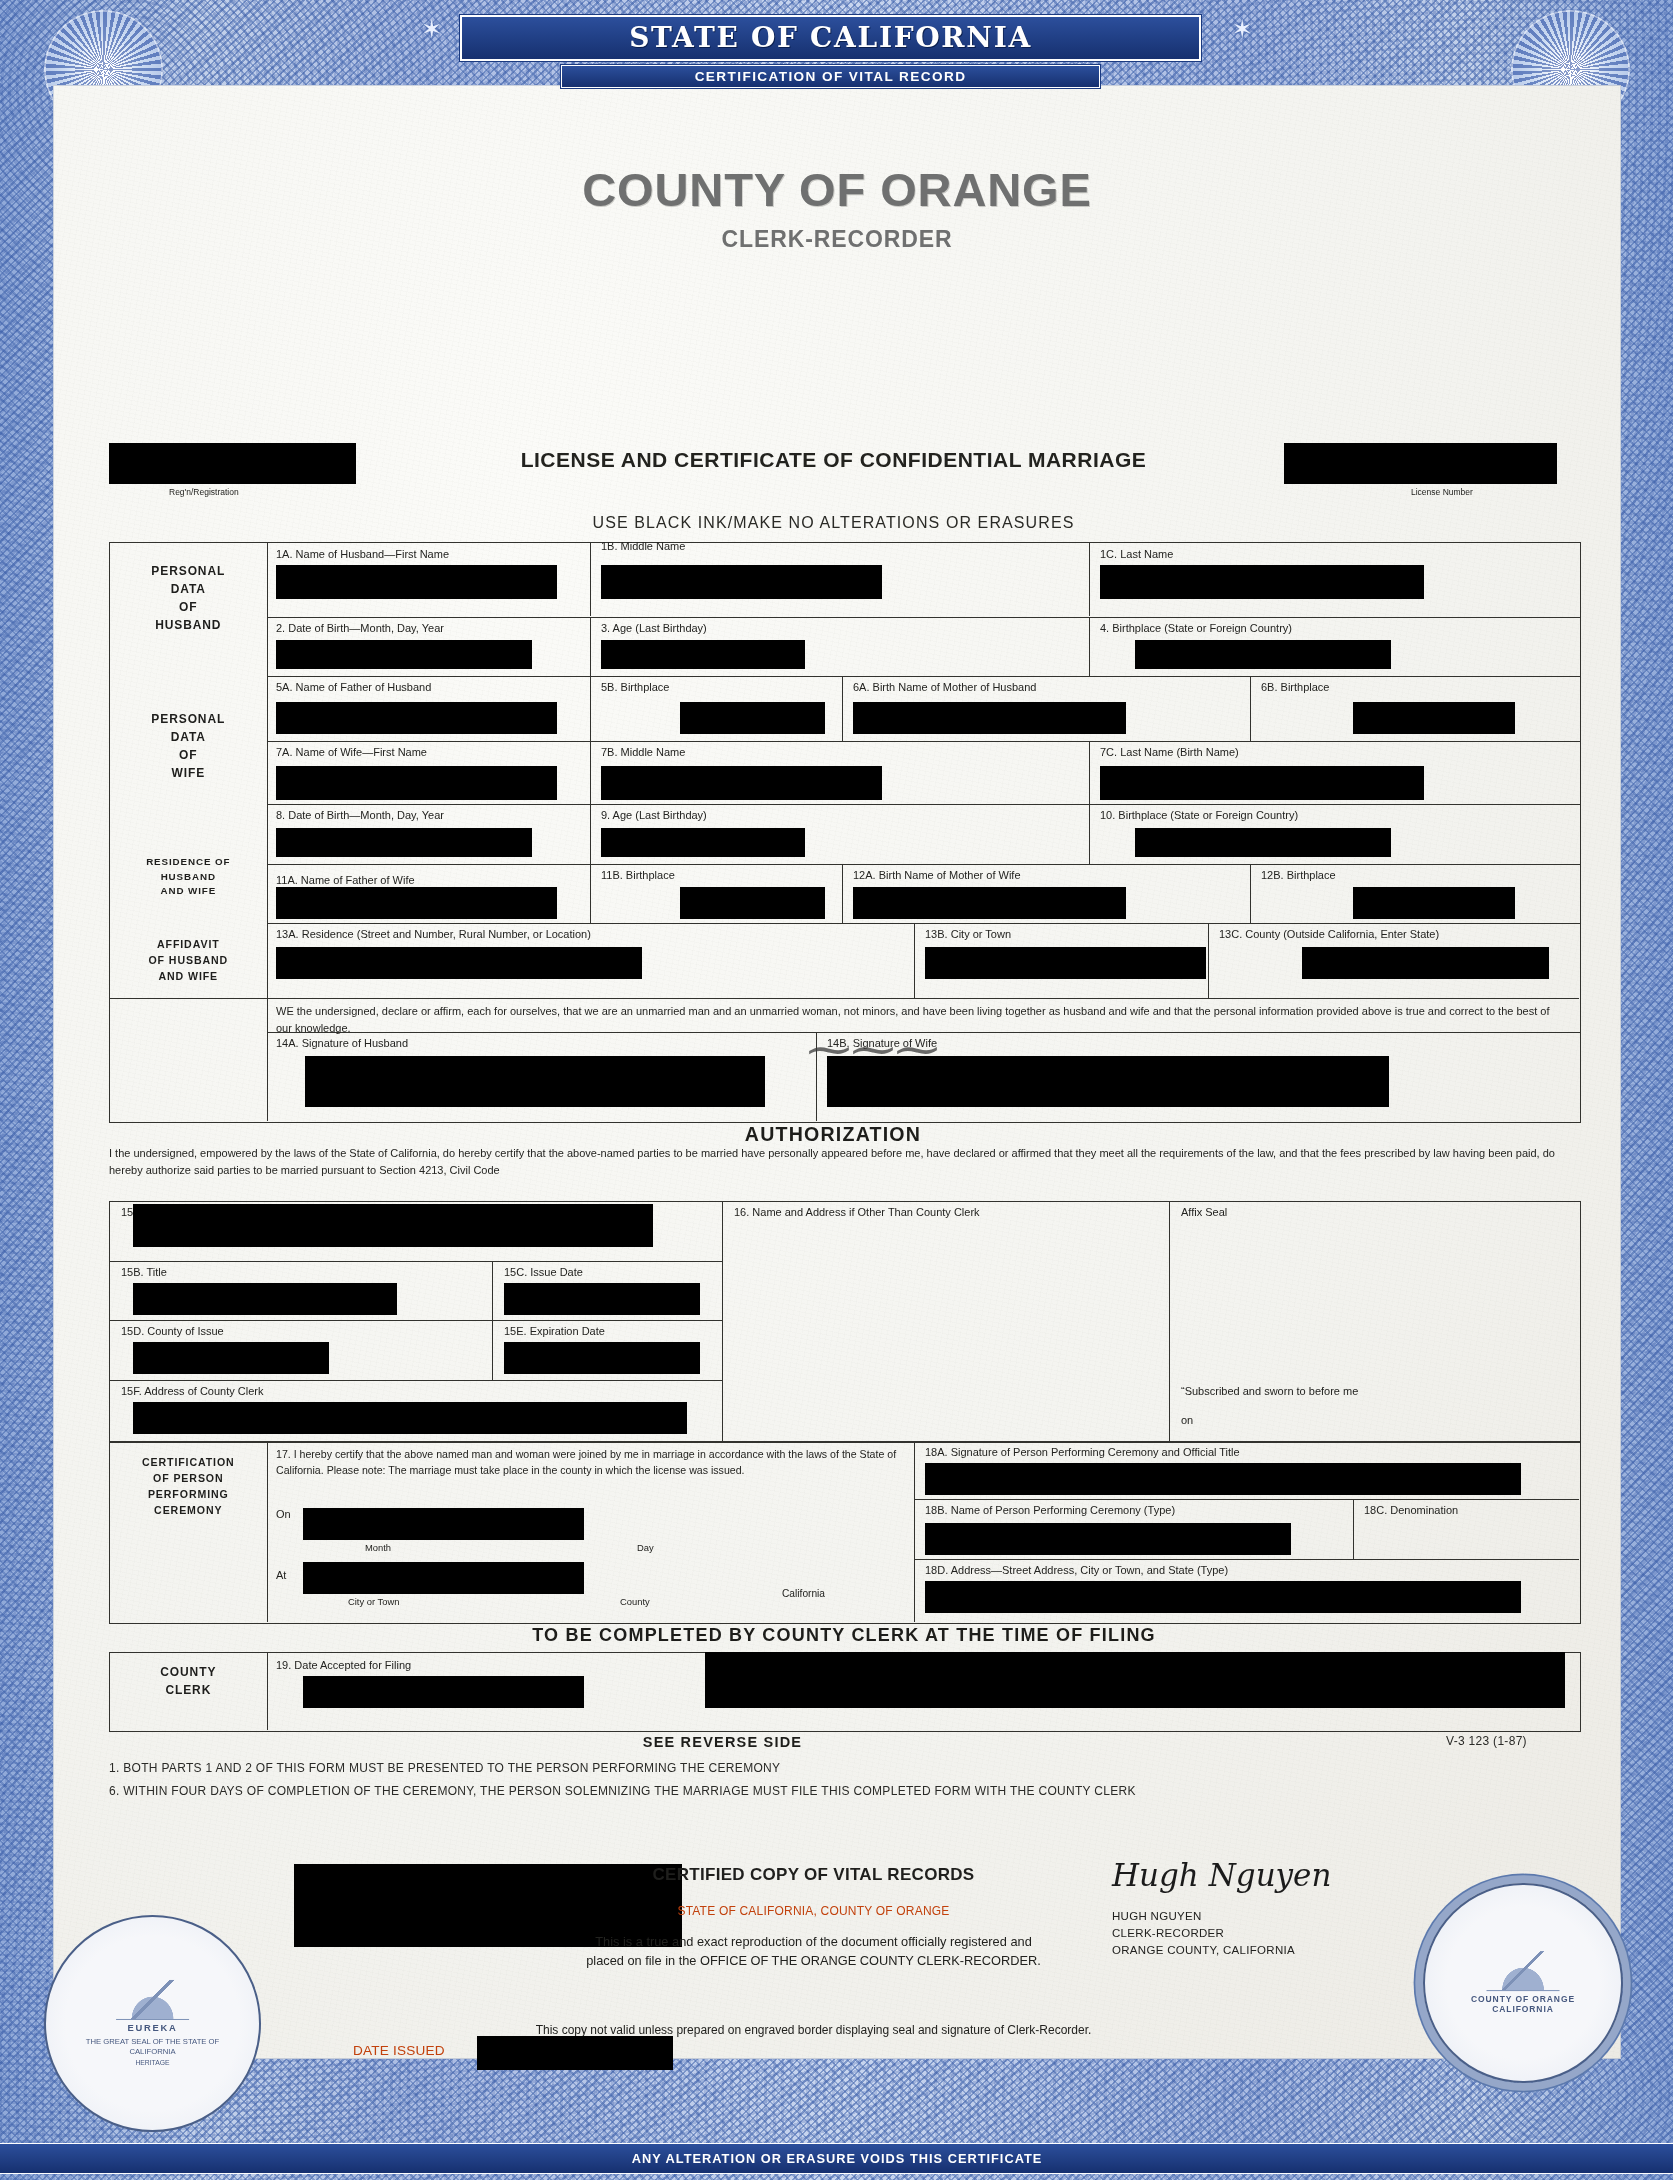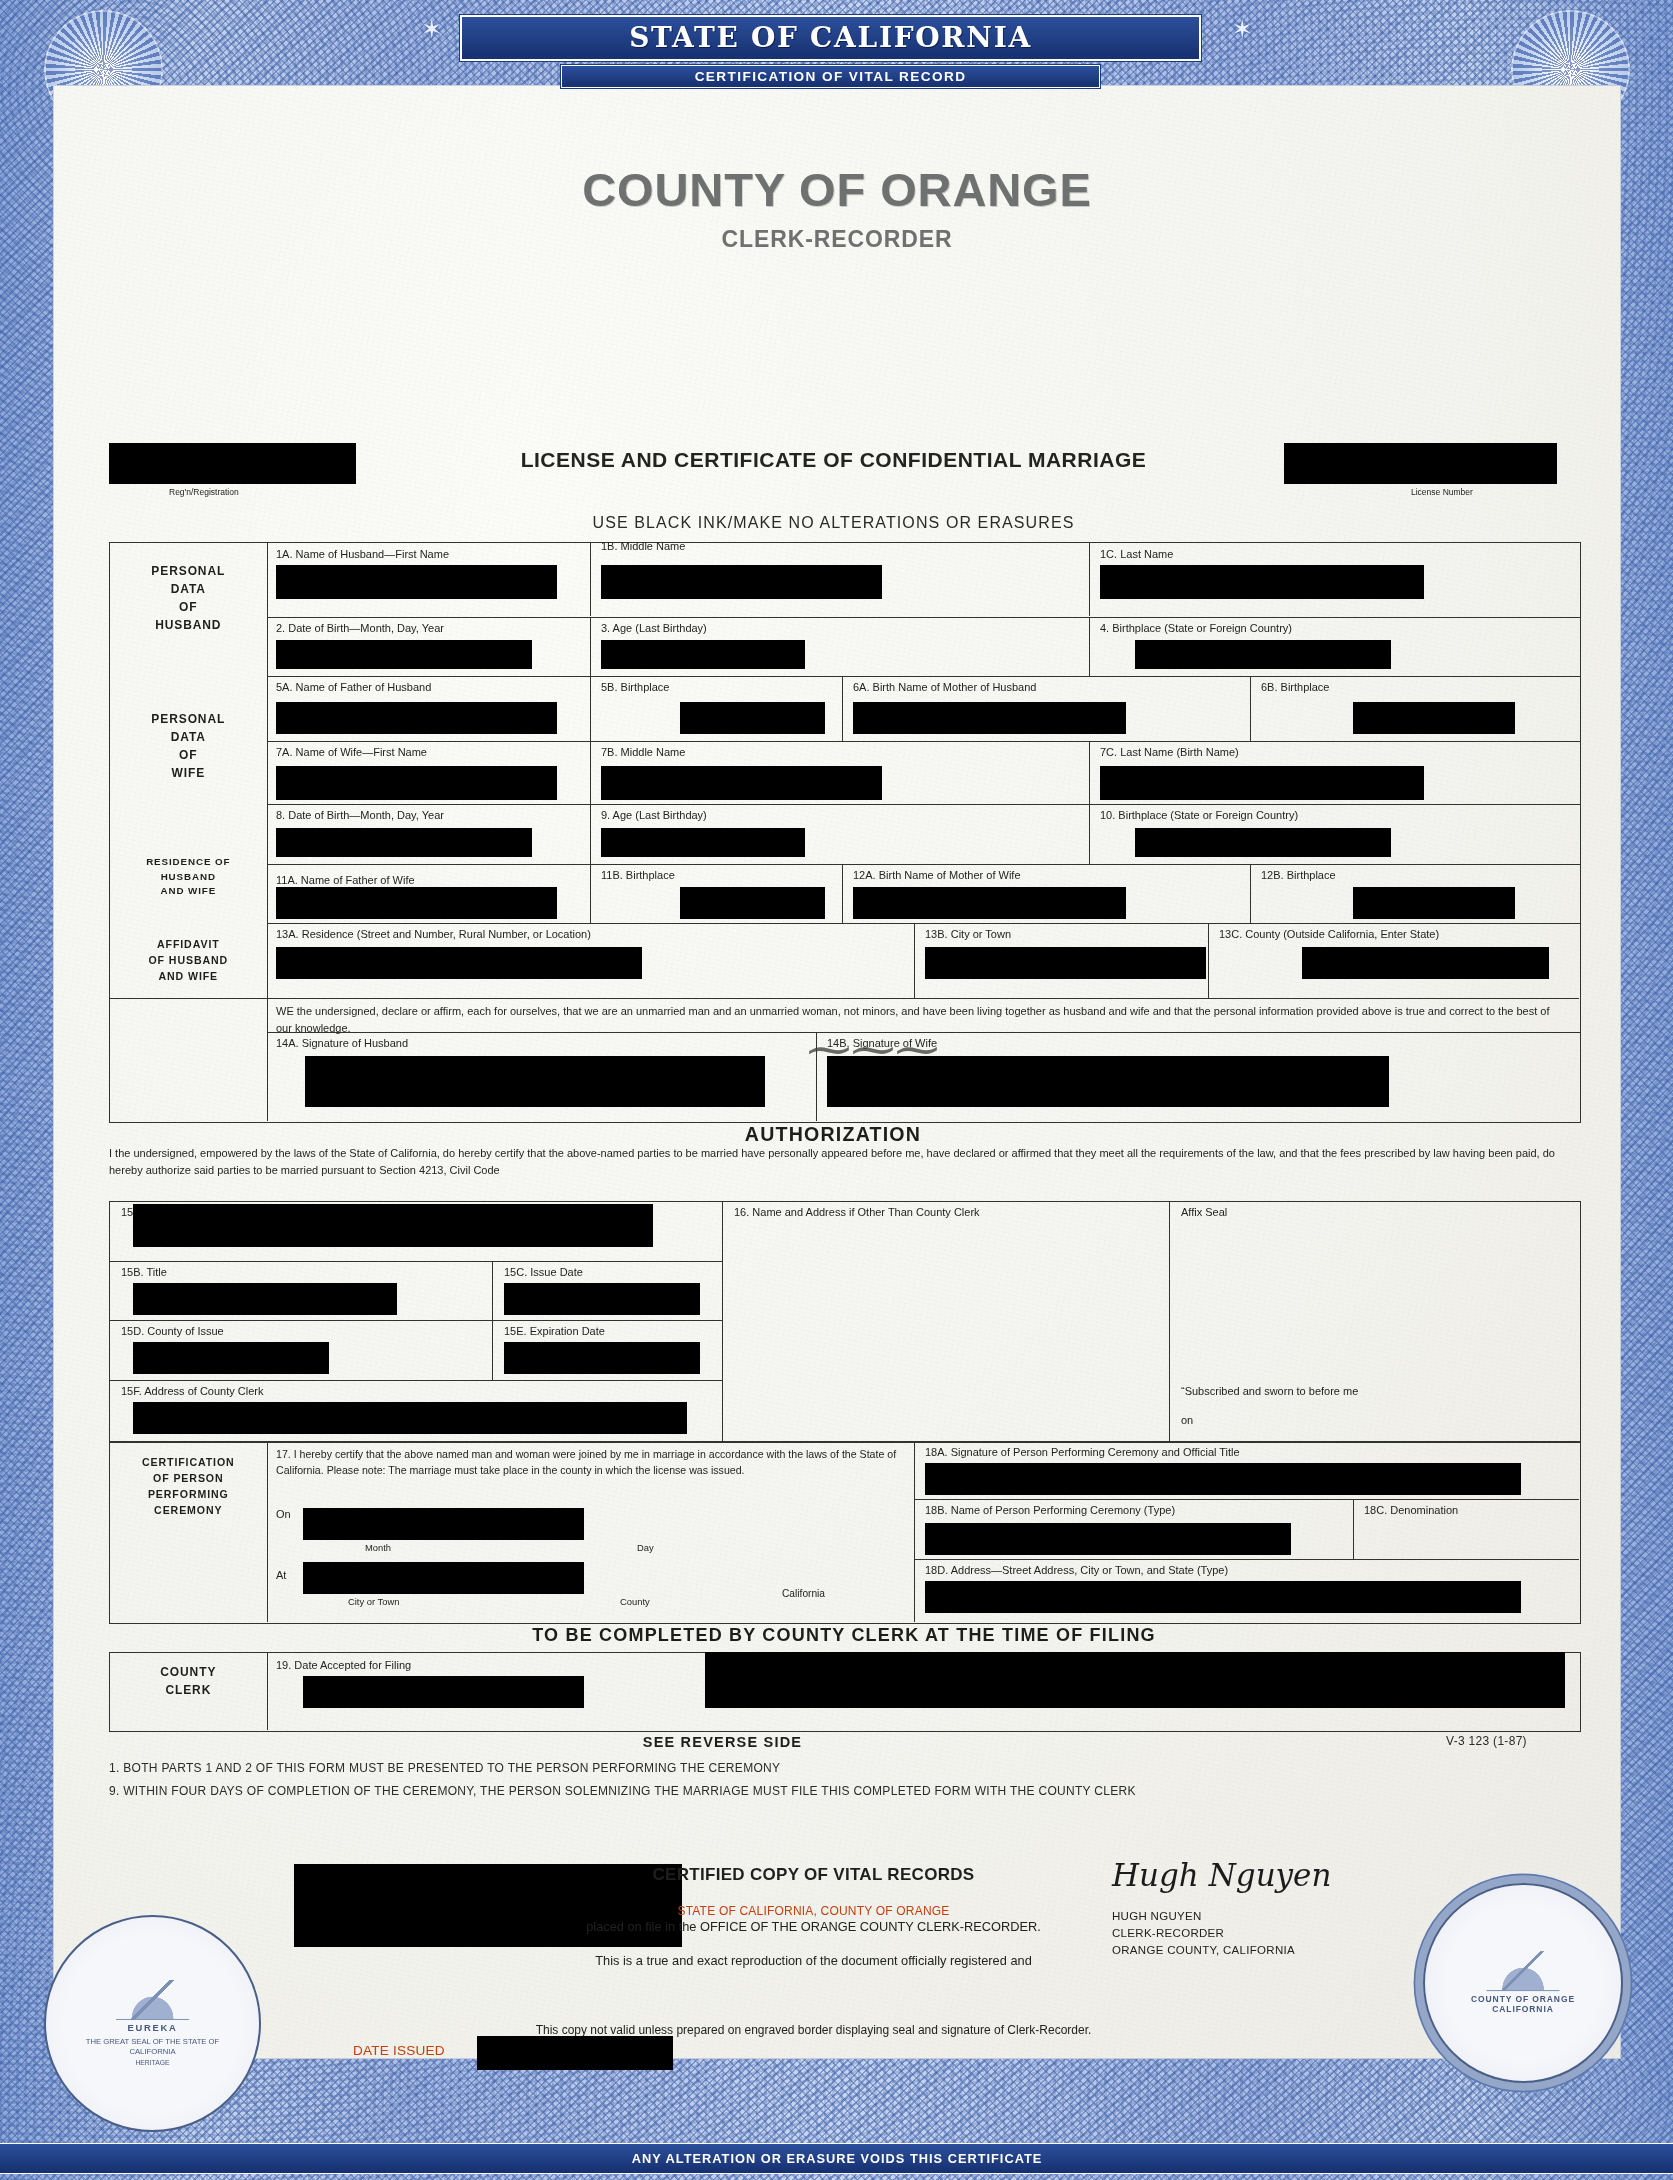--- a/index.html
+++ b/index.html
@@ -532,30 +532,30 @@
     <div class="vline" style="left:158px;top:1216px;height:78px;"></div>
     <div class="side-label" style="left:6.8px;top:1227px;width:145px;white-space:pre-line;">COUNTY
 CLERK</div>
     <div class="cell-label" style="left:167px;top:1223px;">19.  Date Accepted for Filing</div>
     <div class="redact" style="position:absolute;left:194px;top:1240px;width:281px;height:32px;"></div>
     <div class="redact" style="position:absolute;left:596px;top:1216px;width:860px;height:56px;"></div>
 
     <div class="band-title" style="left:341px;top:1298px;width:545px;font-size:14.5px;">SEE REVERSE SIDE</div>
     <div class="footer-note" style="left:1337px;top:1298px;">V-3 123 (1-87)</div>
     <div class="footer-note" style="left:0;top:1325px;width:1470px;">1. BOTH PARTS 1 AND 2 OF THIS FORM MUST BE PRESENTED TO THE PERSON PERFORMING THE CEREMONY</div>
-    <div class="footer-note" style="left:0;top:1348px;width:1470px;">9. WITHIN FOUR DAYS OF COMPLETION OF THE CEREMONY, THE PERSON SOLEMNIZING THE MARRIAGE MUST FILE THIS COMPLETED FORM WITH THE COUNTY CLERK</div>
+    <div class="footer-note" style="left:0;top:1348px;width:1470px;">6. WITHIN FOUR DAYS OF COMPLETION OF THE CEREMONY, THE PERSON SOLEMNIZING THE MARRIAGE MUST FILE THIS COMPLETED FORM WITH THE COUNTY CLERK</div>
   </div>
 
   <div class="redact" style="position:absolute;left:294px;top:1864px;width:388px;height:83px;"></div>
 
   <div class="cert-block">
     <div class="cert-title">CERTIFIED COPY OF VITAL RECORDS</div>
     <div class="cert-sub">STATE OF CALIFORNIA, COUNTY OF ORANGE</div>
+    <div class="cert-body">This is a true and exact reproduction of the document officially registered and</div>
     <div class="cert-body" style="margin-top:0">placed on file in the OFFICE OF THE ORANGE COUNTY CLERK-RECORDER.</div>
-    <div class="cert-body">This is a true and exact reproduction of the document officially registered and</div>
     <div class="cert-small" style="margin-top:53px;">This copy not valid unless prepared on engraved border displaying seal and signature of Clerk-Recorder.</div>
   </div>
 
   <div style="position:absolute;left:353px;top:2043px;">
     <span class="cert-sub" style="font-size:13.6px;">DATE ISSUED</span>
     <span class="redact" style="position:absolute;left:124px;top:-6.8px;width:196px;height:34px;"></span>
   </div>
 
   <div class="clerk-sig">
     <div class="clerk-name">Hugh Nguyen</div>

